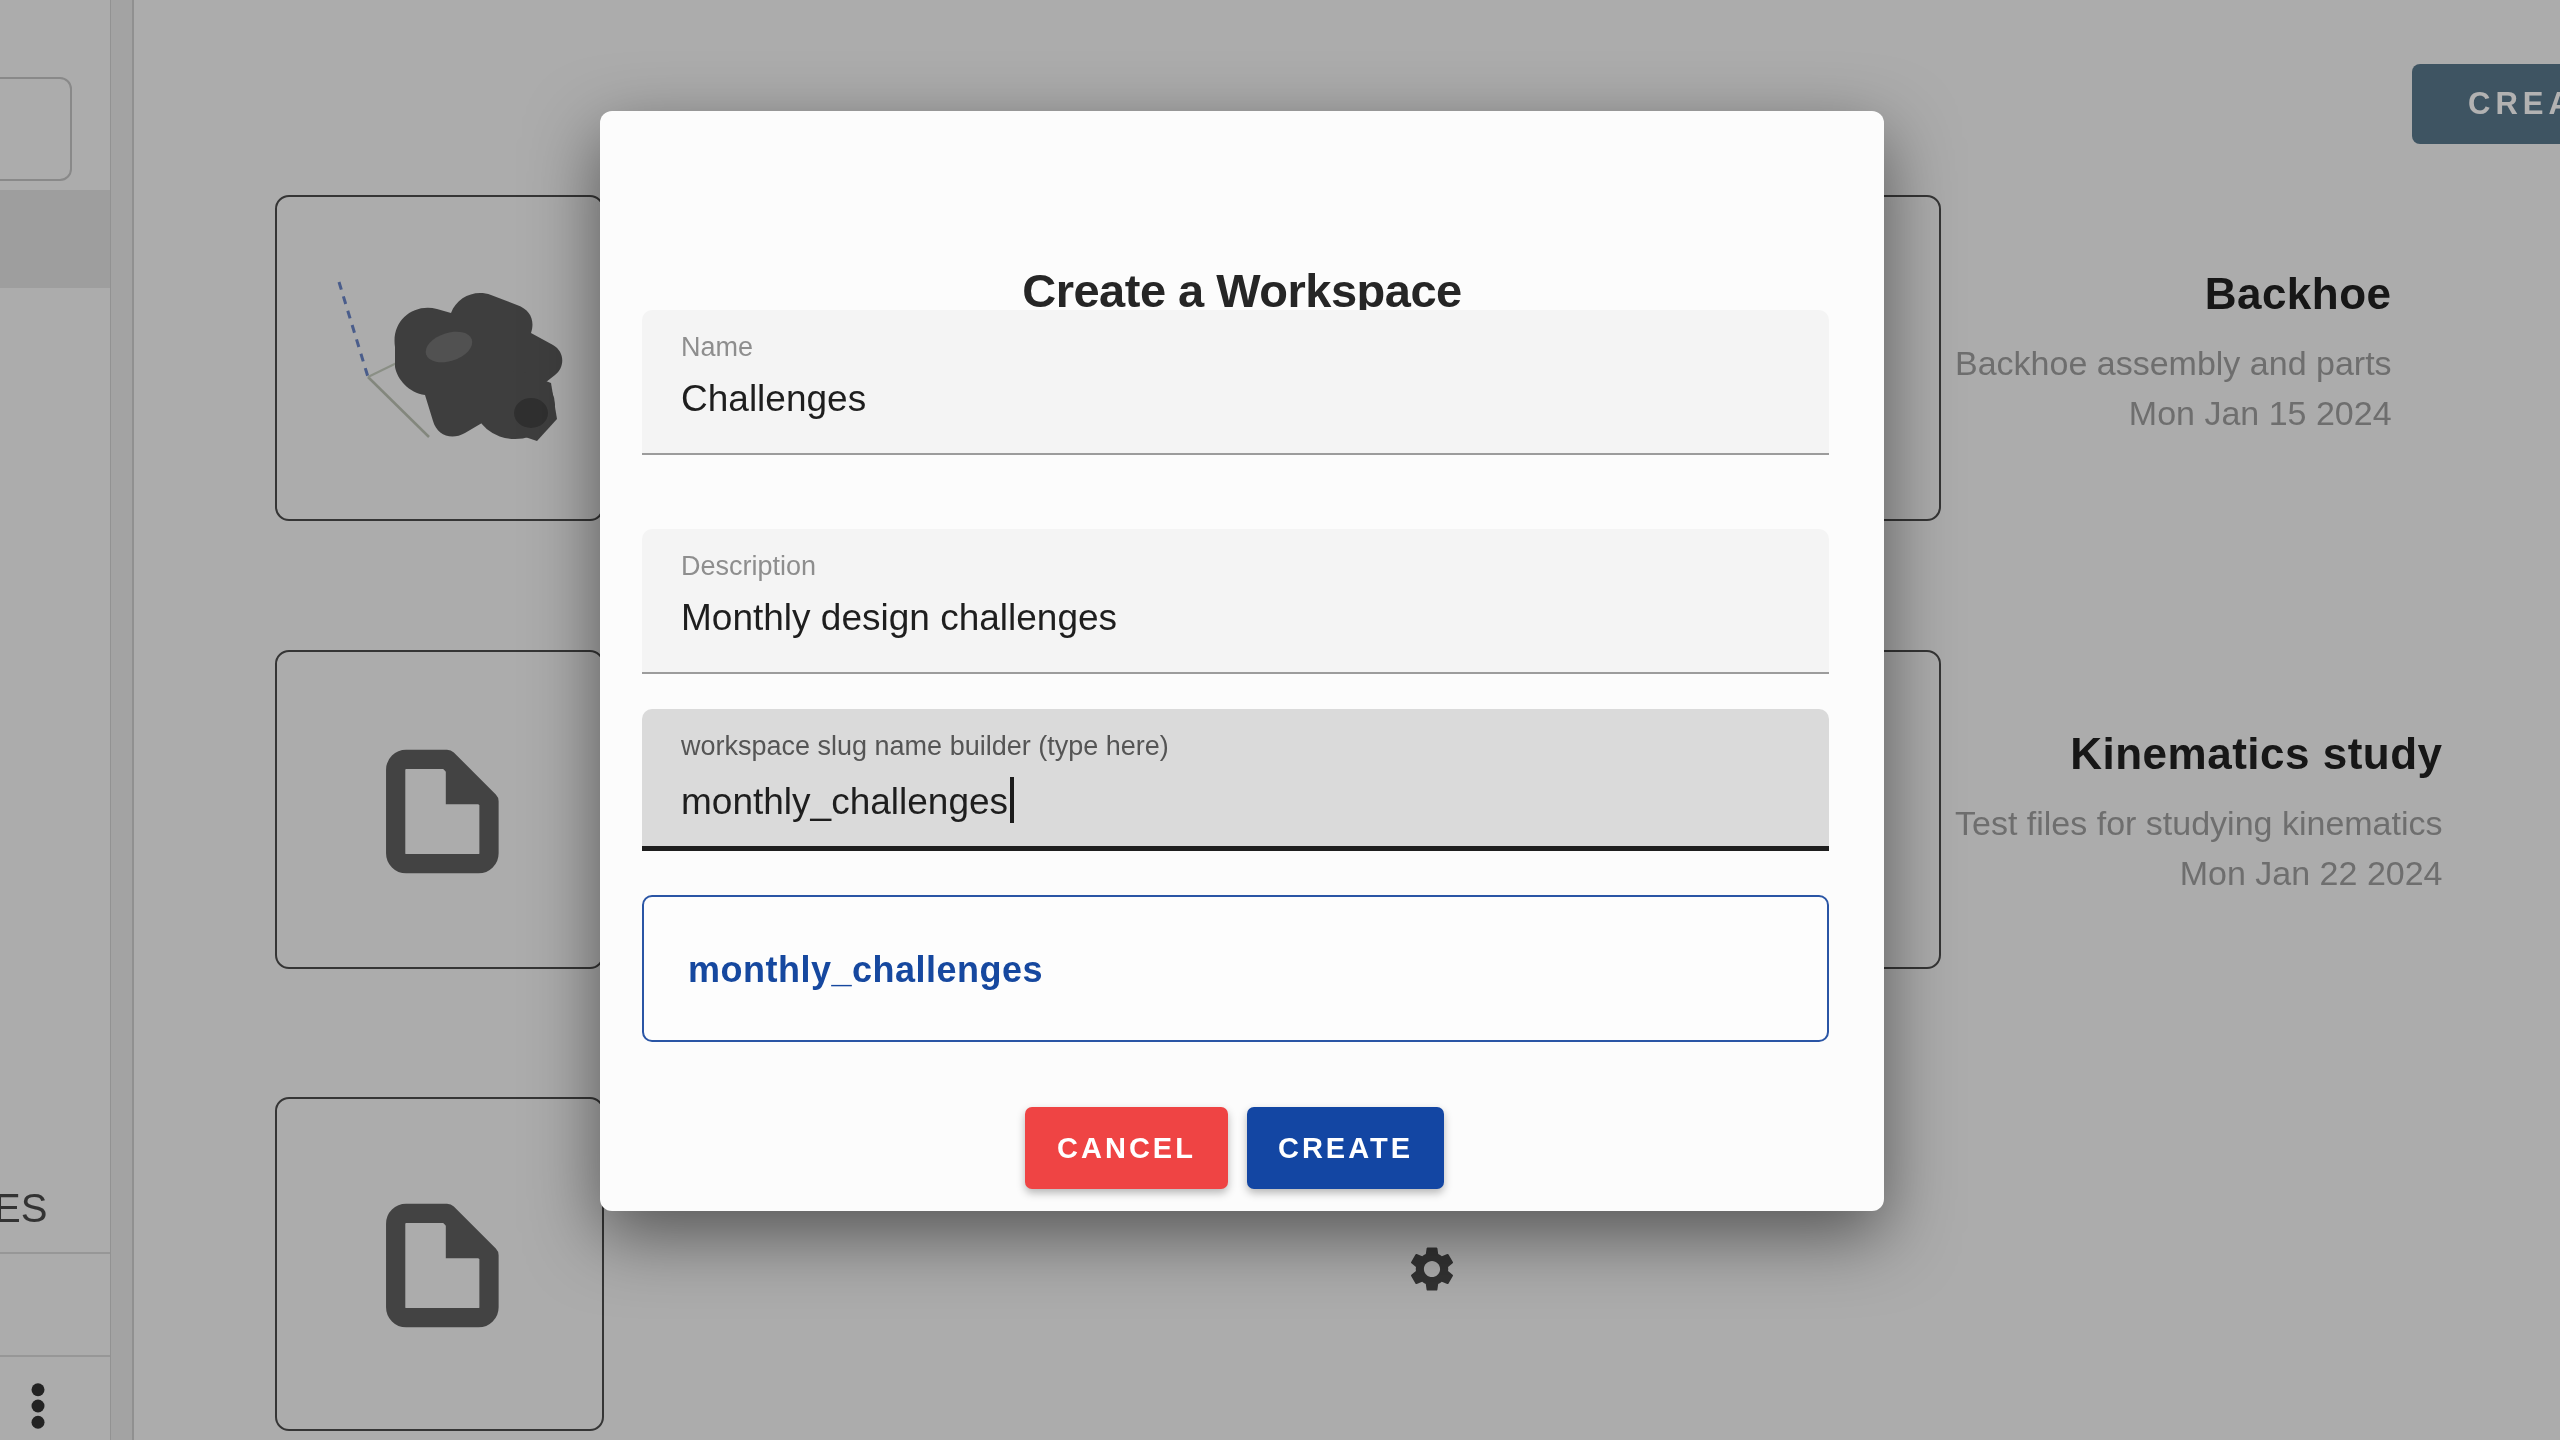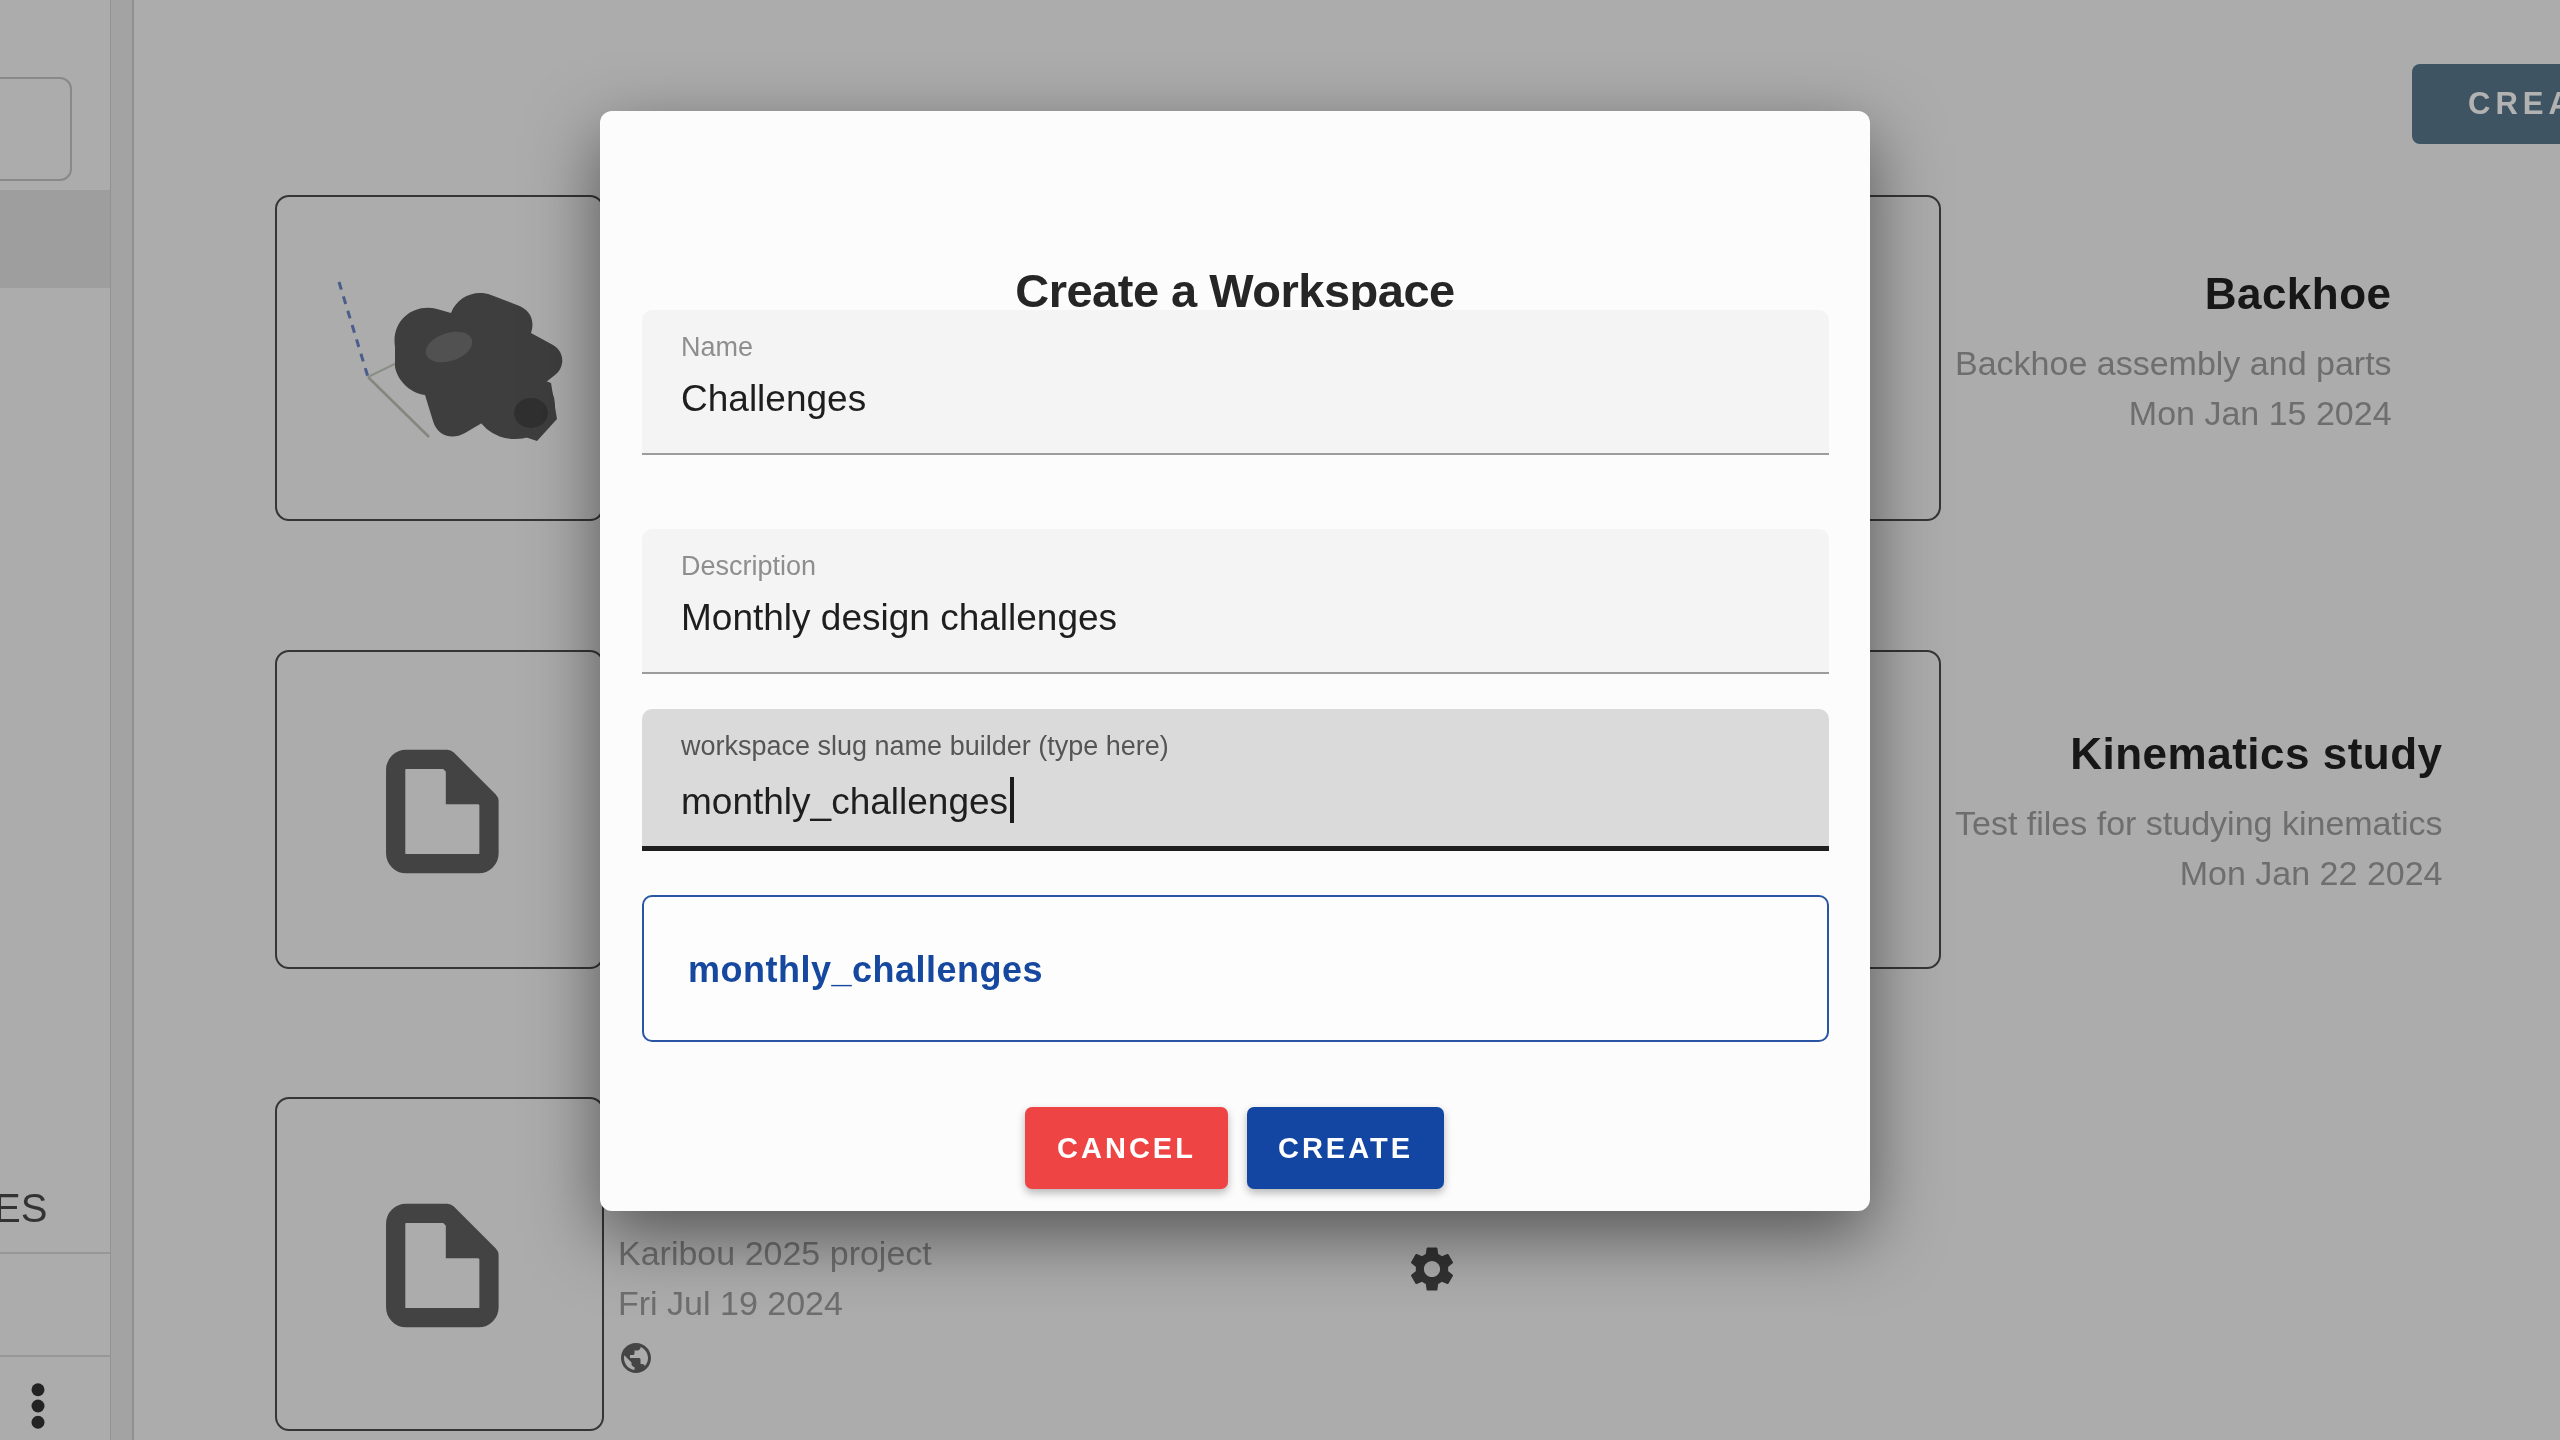--- a/index.html
+++ b/index.html
@@ -36,21 +36,21 @@
   .globe{margin-top:12px;}
 
   
   .hdr-create{left:2412px;top:64px;width:270px;height:80px;background:#5a798d;border-radius:8px;
     color:#fff;font-size:31px;font-weight:700;letter-spacing:5px;line-height:80px;padding-left:56px;
     box-sizing:border-box;}
 
   
   .backdrop{position:absolute;inset:0;background:rgba(0,0,0,0.30);z-index:5;}
   .modal{position:absolute;left:600px;top:111px;width:1270px;height:1100px;background:#fcfcfc;
-    border-radius:12px;box-shadow:0 24px 70px rgba(0,0,0,.5);z-index:10;}
+    border-radius:12px;box-shadow:0 24px 70px rgba(0,0,0,.5);z-index:10;padding-left:14px;}
   .m-title{position:absolute;left:0;top:152px;width:100%;text-align:center;
     font-size:47px;font-weight:700;color:#262626;letter-spacing:-.5px;}
   .field{position:absolute;left:42px;width:1187px;height:145px;background:#f4f4f4;
     border-radius:10px 10px 0 0;border-bottom:2px solid #9c9c9c;box-sizing:border-box;}
   .f1{top:199px;} .f2{top:418px;}
   .f3{top:598px;height:142px;background:#dadada;border-bottom:5px solid #1e1e1e;}
   .field .flabel{position:absolute;left:39px;top:22px;font-size:27px;color:#8e8e8e;text-align:right;}
   .f3 .flabel{color:#555555;}
   .field .fvalue{position:absolute;left:39px;top:68px;font-size:37px;color:#1e1e1e;}
   .caret{display:inline-block;width:4px;height:46px;background:#1c1c1c;vertical-align:-9px;margin-left:2px;}
@@ -118,27 +118,20 @@
     <div class="abs winfo w1">
       <div class="t">Backhoe</div>
       <div>Backhoe assembly and parts</div>
       <div>Mon Jan 15 2024</div>
     </div>
     <div class="abs winfo w2">
       <div class="t">Kinematics study</div>
       <div>Test files for studying kinematics</div>
       <div>Mon Jan 22 2024</div>
     </div>
-    <div class="abs winfo w3">
-      <div>Karibou 2025 project</div>
-      <div>Fri Jul 19 2024</div>
-      <svg class="globe" width="36" height="36" viewBox="0 0 24 24">
-        <path fill="#646464" d="M12 2C6.48 2 2 6.48 2 12s4.48 10 10 10 10-4.48 10-10S17.52 2 12 2zm-1 17.93c-3.95-.49-7-3.85-7-7.93 0-.62.08-1.21.21-1.79L9 15v1c0 1.1.9 2 2 2v1.93zm6.9-2.54c-.26-.81-1-1.39-1.9-1.39h-1v-3c0-.55-.45-1-1-1H8v-2h2c.55 0 1-.45 1-1V7h2c1.1 0 2-.9 2-2v-.41c2.93 1.19 5 4.06 5 7.41 0 2.08-.8 3.97-2.1 5.39z"></path>
-      </svg>
-    </div>
     <svg class="abs gear" viewBox="0 0 24 24">
       <path fill="#484848" d="M19.14 12.94c.04-.3.06-.61.06-.94 0-.32-.02-.64-.07-.94l2.03-1.58c.18-.14.23-.41.12-.61l-1.92-3.32c-.12-.22-.37-.29-.59-.22l-2.39.96c-.5-.38-1.03-.7-1.62-.94l-.36-2.54c-.04-.24-.24-.41-.48-.41h-3.84c-.24 0-.43.17-.47.41l-.36 2.54c-.59.24-1.13.57-1.62.94l-2.39-.96c-.22-.08-.47 0-.59.22L2.74 8.87c-.12.21-.08.47.12.61l2.03 1.58c-.05.3-.09.63-.09.94s.02.64.07.94l-2.03 1.58c-.18.14-.23.41-.12.61l1.92 3.32c.12.22.37.29.59.22l2.39-.96c.5.38 1.03.7 1.62.94l.36 2.54c.05.24.24.41.48.41h3.84c.24 0 .44-.17.47-.41l.36-2.54c.59-.24 1.13-.56 1.62-.94l2.39.96c.22.08.47 0 .59-.22l1.92-3.32c.12-.22.07-.47-.12-.61l-2.01-1.58zM12 15.6c-1.98 0-3.6-1.62-3.6-3.6s1.62-3.6 3.6-3.6 3.6 1.62 3.6 3.6-1.62 3.6-3.6 3.6z"></path>
     </svg>
 
     <div class="abs hdr-create">
       <span>CREATE</span>
     </div>
   </div>
 
   <div class="backdrop"></div>

